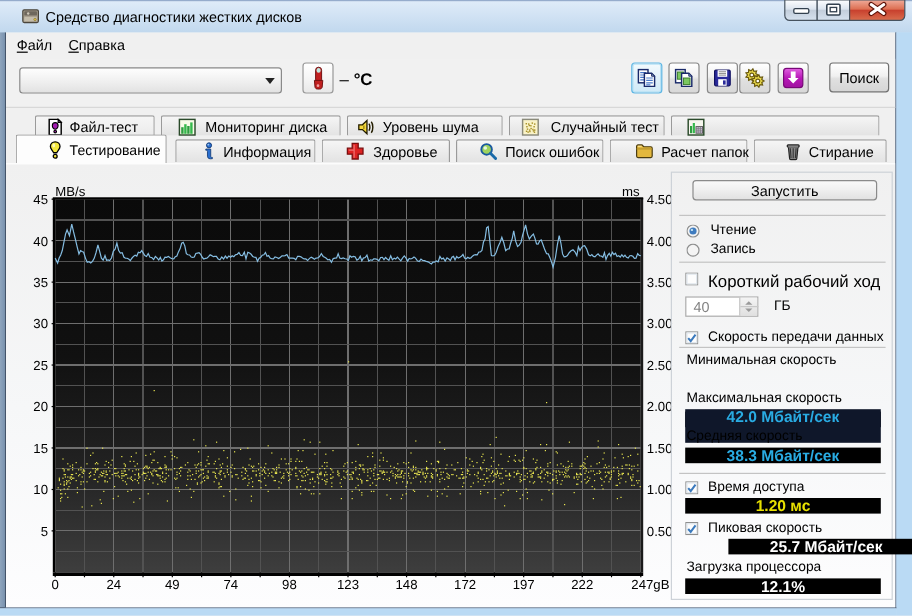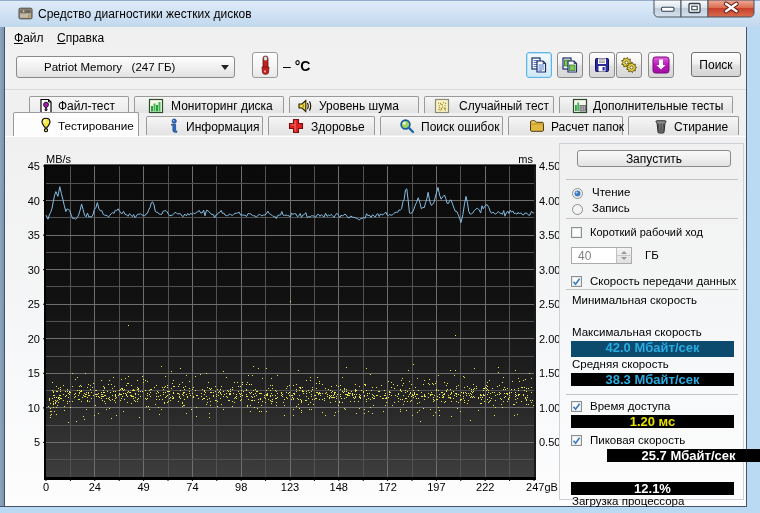--- a/index.html
+++ b/index.html
@@ -57,21 +57,20 @@
 <path d="M73 3.8 L83.5 11.2 M83.5 3.8 L73 11.2" stroke="#5e1308" stroke-width="4.4" stroke-linecap="round"></path>
 <path d="M73 3.8 L83.5 11.2 M83.5 3.8 L73 11.2" stroke="#fff" stroke-width="2.5" stroke-linecap="round"></path>
     </svg></div>
 
 <div style="position:absolute;left:14px;top:31px;font-size:12px;"><span style="text-decoration:underline">Ф</span>айл</div>
 <div style="position:absolute;left:57px;top:31px;font-size:12px;"><span style="text-decoration:underline">С</span>правка</div>
 
 <div style="position:absolute;left:5px;top:49px;width:741px;height:41px;background:#f1f1f1;border-bottom:1px solid #d8d8d8;"></div>
 
 <div style="position:absolute;left:16px;top:56px;width:219px;height:22px;border:1px solid #8a8a8a;border-radius:3px;background:linear-gradient(#fefefe,#eeeeee 60%,#e2e2e2);">
-  <div style="position:absolute;left:27px;top:4px;font-size:11.5px;">Patriot Memory&nbsp;&nbsp;&nbsp;(247 ГБ)</div>
   <div style="position:absolute;right:5px;top:8px;width:0;height:0;border-left:4px solid transparent;border-right:4px solid transparent;border-top:5px solid #222;"></div>
 </div>
 
 <div style="position:absolute;left:252px;top:52px;width:26px;height:26px;border:1px solid #9a9a9a;border-radius:3px;background:linear-gradient(#ffffff,#f4f4f4 55%,#e8e8e8);display:flex;align-items:center;justify-content:center;">
     <svg width="24" height="24" viewBox="0 0 24 24" style="">
       <rect x="10" y="3" width="5" height="13" rx="2.5" fill="#c02020" stroke="#701010" stroke-width="0.8"></rect>
 <rect x="10.8" y="3.6" width="3.4" height="4" rx="1.7" fill="#bfe8e0"></rect>
 <path d="M9 14 H16 L15.5 19.5 C15.3 20.6 14.5 21.2 13.3 21.2 H11.7 C10.5 21.2 9.7 20.6 9.5 19.5 Z" fill="#c02020" stroke="#701010" stroke-width="0.8"></path>
 <circle cx="12" cy="18.4" r="1.1" fill="#f0a0a0"></circle>
     </svg>
@@ -181,21 +180,20 @@
     <span class="tlab" style="left:34px;top:2px;">Случайный тест</span>
   </div>
 <div class="tab" style="left:559px;top:96px;width:174px;height:17px;">
 <span class="ticon" style="left:12px;top:1px;"><svg width="16" height="16" viewBox="0 0 16 16" style="">
         <rect x="1.5" y="1.5" width="13" height="13" fill="#f6f6ee" stroke="#2a4a2a" stroke-width="1.2"></rect>
 <rect x="3" y="7" width="1.8" height="6" fill="#2e9e40"></rect>
 <rect x="5.3" y="4.5" width="1.8" height="8.5" fill="#35b84c"></rect>
 <rect x="8" y="7.5" width="5.5" height="5.5" fill="#d8c8e8" stroke="#555" stroke-width="0.8"></rect>
 <path d="M8 9.3 H13.5 M8 11.1 H13.5 M9.8 7.5 V13 M11.6 7.5 V13" stroke="#777" stroke-width="0.7"></path>
       </svg></span>
-    <span class="tlab" style="left:33px;top:2px;">Дополнительные тесты</span>
   </div>
 <div class="tab" style="left:146px;top:116px;width:117px;height:19px;">
 <span class="ticon" style="left:19px;top:1px;"><svg width="16" height="16" viewBox="0 0 16 16" style="">
         <ellipse cx="8.2" cy="3.1" rx="2.1" ry="2.1" fill="#2a6fd0" stroke="#123a75" stroke-width="0.8"></ellipse>
 <ellipse cx="7.6" cy="2.5" rx="0.8" ry="0.7" fill="#9cc4ee"></ellipse>
 <path d="M5.5 6.2 H9.6 V12.2 C9.6 13 10.2 13.3 11 13.2 L11 14.2 C8.8 14.6 6.9 14.2 6.9 12.2 V8.2 C6.9 7.3 6.5 7 5.5 7.2 Z" fill="#2a6fd0" stroke="#123a75" stroke-width="0.7"></path>
       </svg></span>
     <span class="tlab" style="left:39px;top:3px;">Информация</span>
   </div>
 <div class="tab" style="left:268px;top:116px;width:107px;height:19px;">
@@ -1506,53 +1504,53 @@
 <div style="position:absolute;left:592px;top:186px;font-size:11.5px;">Чтение</div>
 <div style="position:absolute;left:572px;top:202px;"><svg width="12" height="12" viewBox="0 0 12 12" style="">
       <circle cx="5.5" cy="5.5" r="5" fill="#f4f4f4" stroke="#8e8f8f" stroke-width="1"></circle>
     </svg></div>
 <div style="position:absolute;left:592px;top:202px;font-size:11.5px;">Запись</div>
 <div style="position:absolute;left:566px;top:218px;width:172px;height:1px;background:#c3c3c3;"></div>
 <div style="position:absolute;left:571px;top:227px;width:11px;height:11px;line-height:0;"><svg width="11" height="11" viewBox="0 0 11 11" style="">
       <rect x="0.5" y="0.5" width="10" height="10" fill="#fdfdfd" stroke="#8e8f8f" stroke-width="1"></rect>
       <rect x="1.5" y="1.5" width="8" height="8" fill="none" stroke="#e2e8ee" stroke-width="1"></rect>
     </svg></div>
-<div style="position:absolute;left:590px;top:226px;font-size:11px;">Короткий рабочий ход</div>
+<div style="position:absolute;left:590px;top:226px;font-size:14px;">Короткий рабочий ход</div>
 
 <div style="position:absolute;left:571px;top:247px;width:61px;height:17px;border:1px solid #ababab;background:#fff;">
  <div style="position:absolute;left:6px;top:1px;font-size:12px;color:#838383;">40</div>
  <div style="position:absolute;right:0;top:0;width:15px;height:15px;border-left:1px solid #c0c0c0;background:linear-gradient(#f4f4f4,#e0e0e0);">
   <div style="position:absolute;left:4px;top:3px;width:0;height:0;border-left:3px solid transparent;border-right:3px solid transparent;border-bottom:3px solid #9a9a9a;"></div>
   <div style="position:absolute;left:4px;top:9px;width:0;height:0;border-left:3px solid transparent;border-right:3px solid transparent;border-top:3px solid #9a9a9a;"></div>
   <div style="position:absolute;left:0;top:7px;width:15px;height:1px;background:#c8c8c8;"></div>
  </div>
 </div>
 <div style="position:absolute;left:645px;top:249px;font-size:11.5px;">ГБ</div>
 <div style="position:absolute;left:571px;top:276px;width:11px;height:11px;line-height:0;"><svg width="11" height="11" viewBox="0 0 11 11" style="">
       <rect x="0.5" y="0.5" width="10" height="10" fill="#fdfdfd" stroke="#8e8f8f" stroke-width="1"></rect>
       <rect x="1.5" y="1.5" width="8" height="8" fill="none" stroke="#e2e8ee" stroke-width="1"></rect>
       <path d="M2.5 5.8 L4.6 8.2 L8.6 2.8" fill="none" stroke="#3b7abd" stroke-width="1.7"></path>
     </svg></div>
 <div style="position:absolute;left:590px;top:275px;font-size:11.5px;">Скорость передачи данных</div>
 <div style="position:absolute;left:566px;top:289px;width:172px;height:1px;background:#c3c3c3;"></div>
 <div style="position:absolute;left:572px;top:294px;font-size:11.5px;color:#000;">Минимальная скорость</div>
 <div style="position:absolute;left:571px;top:309px;width:163px;height:13px;background:#000;color:#29abe2;font-weight:bold;font-size:13px;line-height:13px;text-align:center;margin-top:34px;">36.8 Мбайт/сек</div>
 <div style="position:absolute;left:572px;top:326px;font-size:11.5px;color:#000;">Максимальная скорость</div>
-<div style="position:absolute;left:571px;top:341px;width:163px;height:16px;background:#0c4a6e;color:#29abe2;font-weight:bold;font-size:13px;line-height:13px;text-align:center;">42.0 Мбайт/сек</div>
+<div style="position:absolute;left:571px;top:341px;width:163px;height:28px;background:#0f172a;color:#29abe2;font-weight:bold;font-size:13px;line-height:13px;text-align:center;">42.0 Мбайт/сек</div>
 <div style="position:absolute;left:572px;top:358px;font-size:11.5px;color:#000;text-align:right;">Средняя скорость</div>
 <div style="position:absolute;left:571px;top:373px;width:163px;height:13px;background:#000;color:#29abe2;font-weight:bold;font-size:13px;line-height:13px;text-align:center;">38.3 Мбайт/сек</div>
 <div style="position:absolute;left:566px;top:394px;width:172px;height:1px;background:#c3c3c3;"></div>
 <div style="position:absolute;left:571px;top:401px;width:11px;height:11px;line-height:0;"><svg width="11" height="11" viewBox="0 0 11 11" style="">
       <rect x="0.5" y="0.5" width="10" height="10" fill="#fdfdfd" stroke="#8e8f8f" stroke-width="1"></rect>
       <rect x="1.5" y="1.5" width="8" height="8" fill="none" stroke="#e2e8ee" stroke-width="1"></rect>
       <path d="M2.5 5.8 L4.6 8.2 L8.6 2.8" fill="none" stroke="#3b7abd" stroke-width="1.7"></path>
     </svg></div>
 <div style="position:absolute;left:590px;top:400px;font-size:11.5px;">Время доступа</div>
 <div style="position:absolute;left:571px;top:415px;width:163px;height:13px;background:#000;color:#e8e000;font-weight:bold;font-size:13px;line-height:13px;text-align:center;">1.20 мс</div>
 <div style="position:absolute;left:571px;top:435px;width:11px;height:11px;line-height:0;"><svg width="11" height="11" viewBox="0 0 11 11" style="">
       <rect x="0.5" y="0.5" width="10" height="10" fill="#fdfdfd" stroke="#8e8f8f" stroke-width="1"></rect>
       <rect x="1.5" y="1.5" width="8" height="8" fill="none" stroke="#e2e8ee" stroke-width="1"></rect>
       <path d="M2.5 5.8 L4.6 8.2 L8.6 2.8" fill="none" stroke="#3b7abd" stroke-width="1.7"></path>
     </svg></div>
 <div style="position:absolute;left:590px;top:434px;font-size:11.5px;">Пиковая скорость</div>
 <div style="position:absolute;left:571px;top:449px;width:163px;height:13px;background:#000;color:#fff;font-weight:bold;font-size:13px;line-height:13px;text-align:center;margin-left:36px;">25.7 Мбайт/сек</div>
-<div style="position:absolute;left:572px;top:467px;font-size:11.5px;color:#000;margin-top:28px;">Загрузка процессора</div>
+<div style="position:absolute;left:572px;top:467px;font-size:11.5px;color:#000;">Загрузка процессора</div>
 <div style="position:absolute;left:571px;top:482px;width:163px;height:13px;background:#000;color:#fff;font-weight:bold;font-size:13px;line-height:13px;text-align:center;">12.1%</div>
 
 </body></html>

